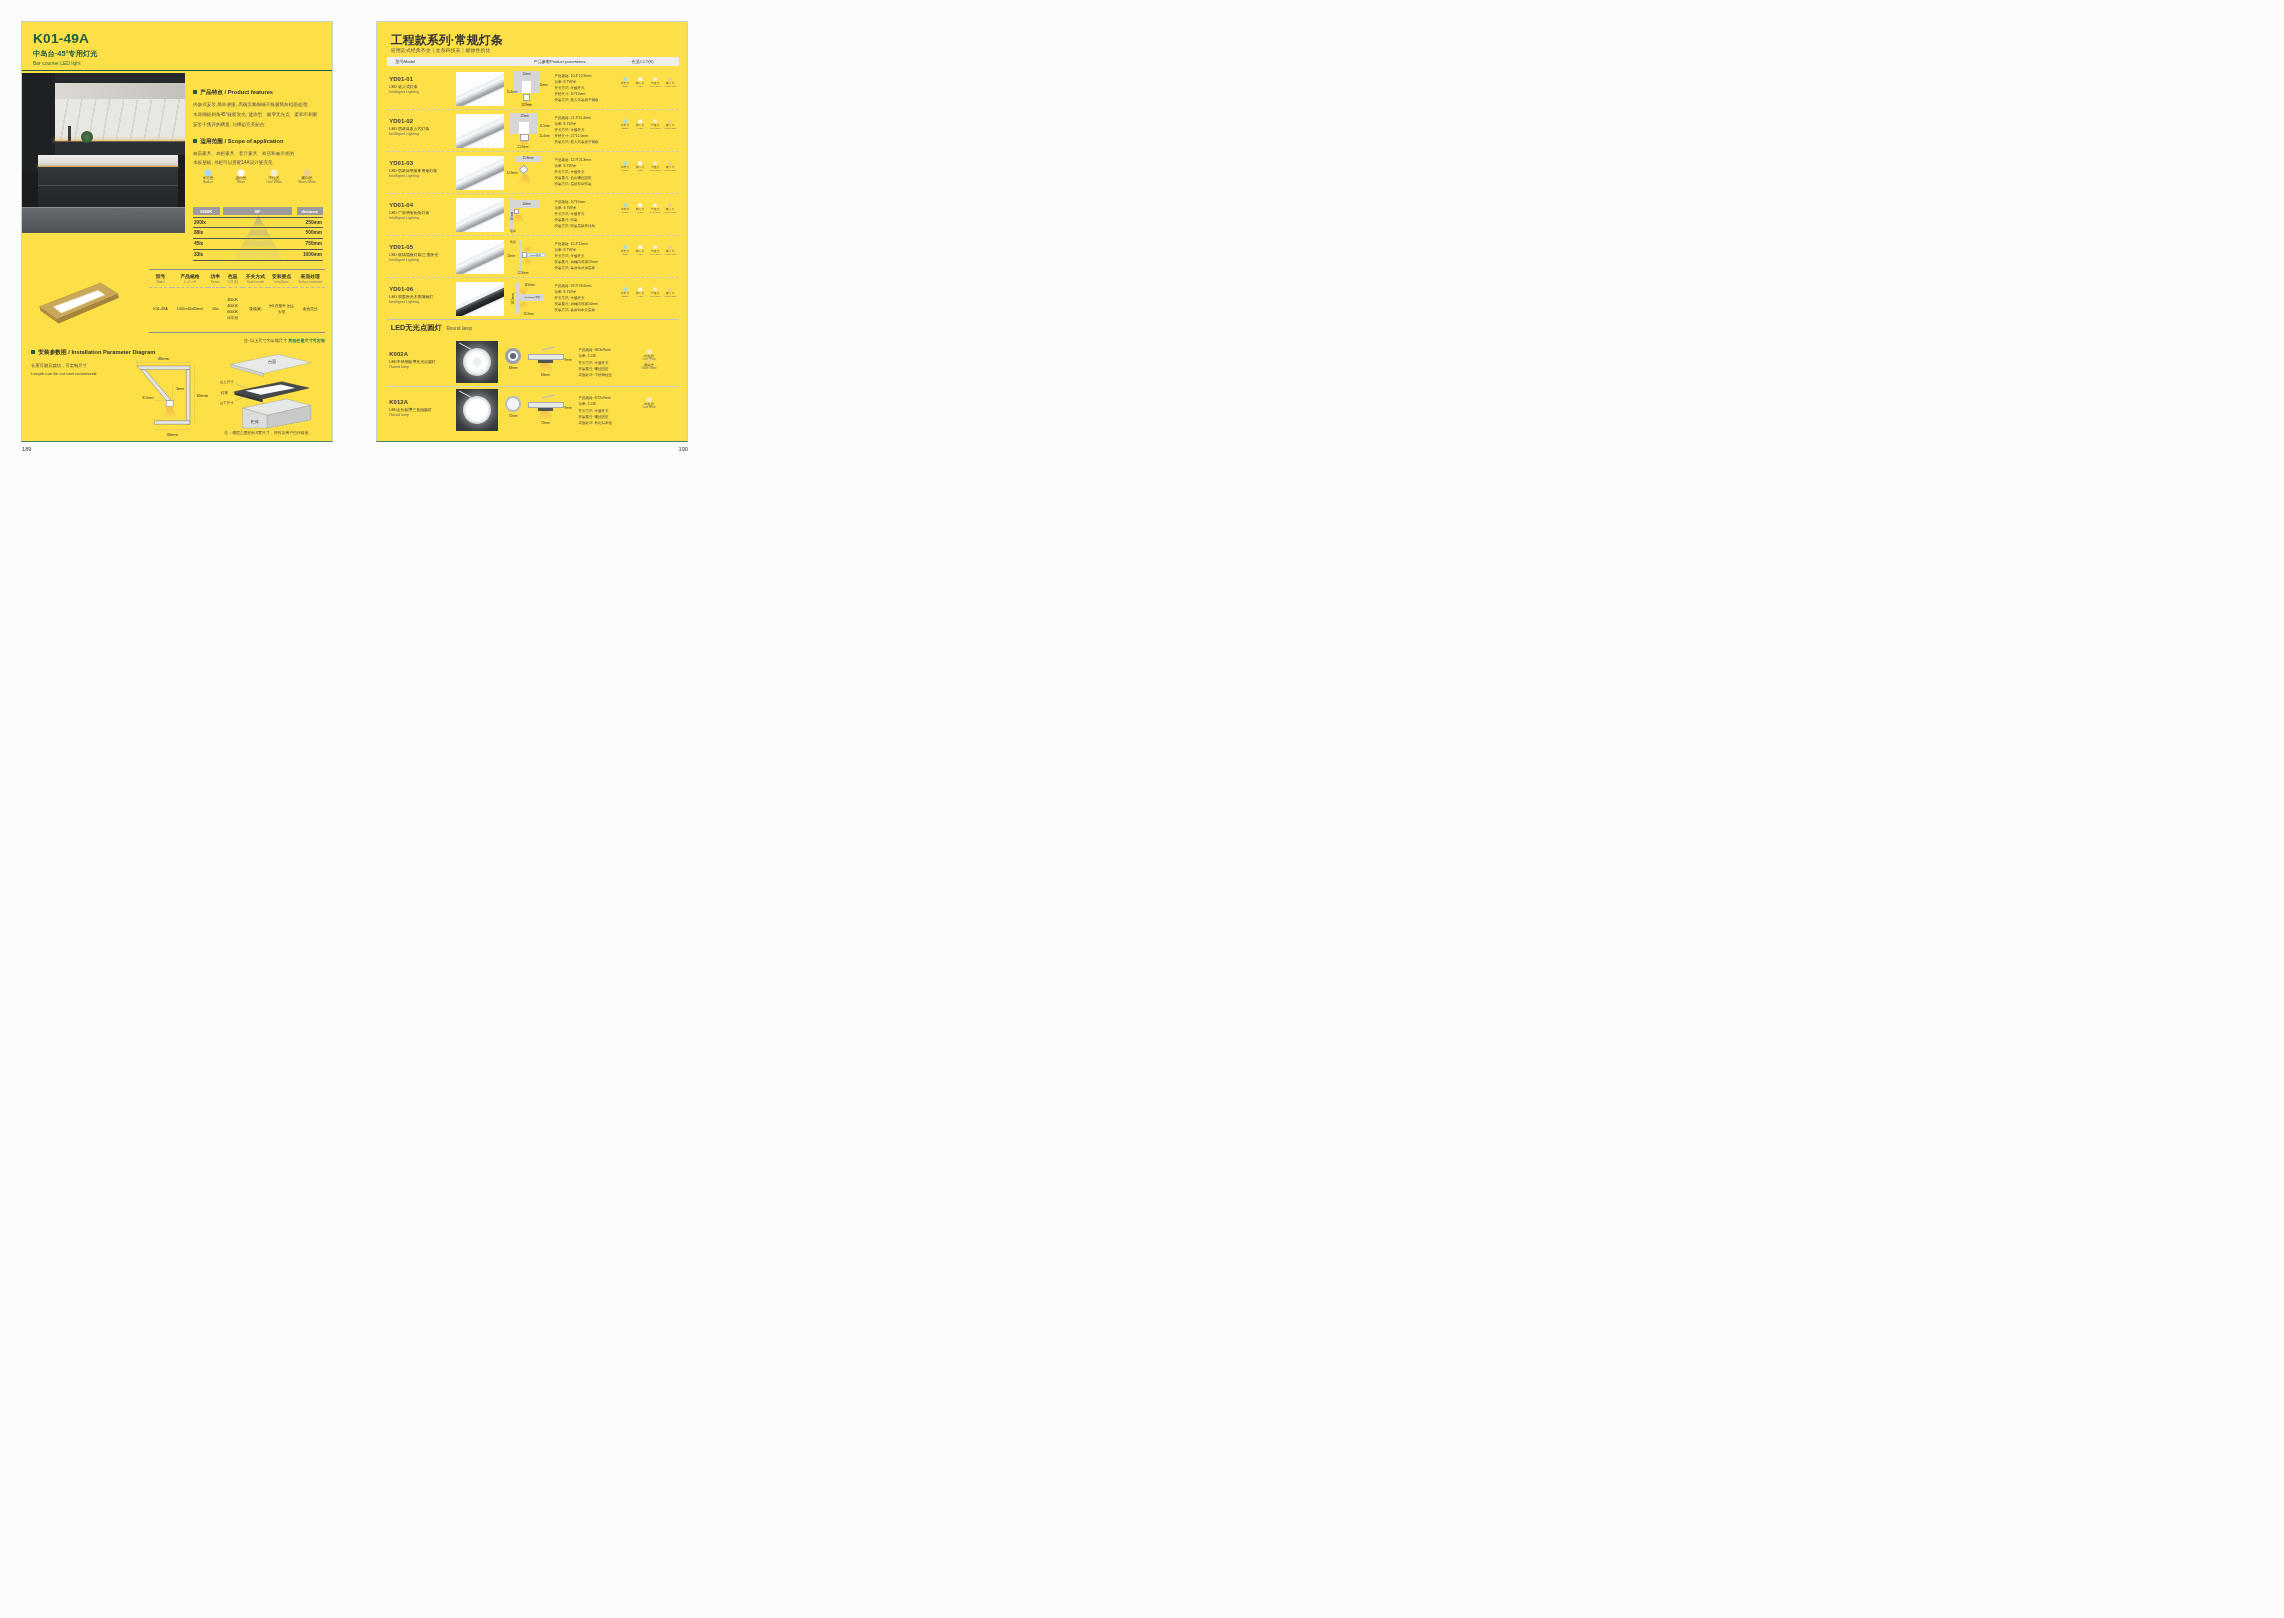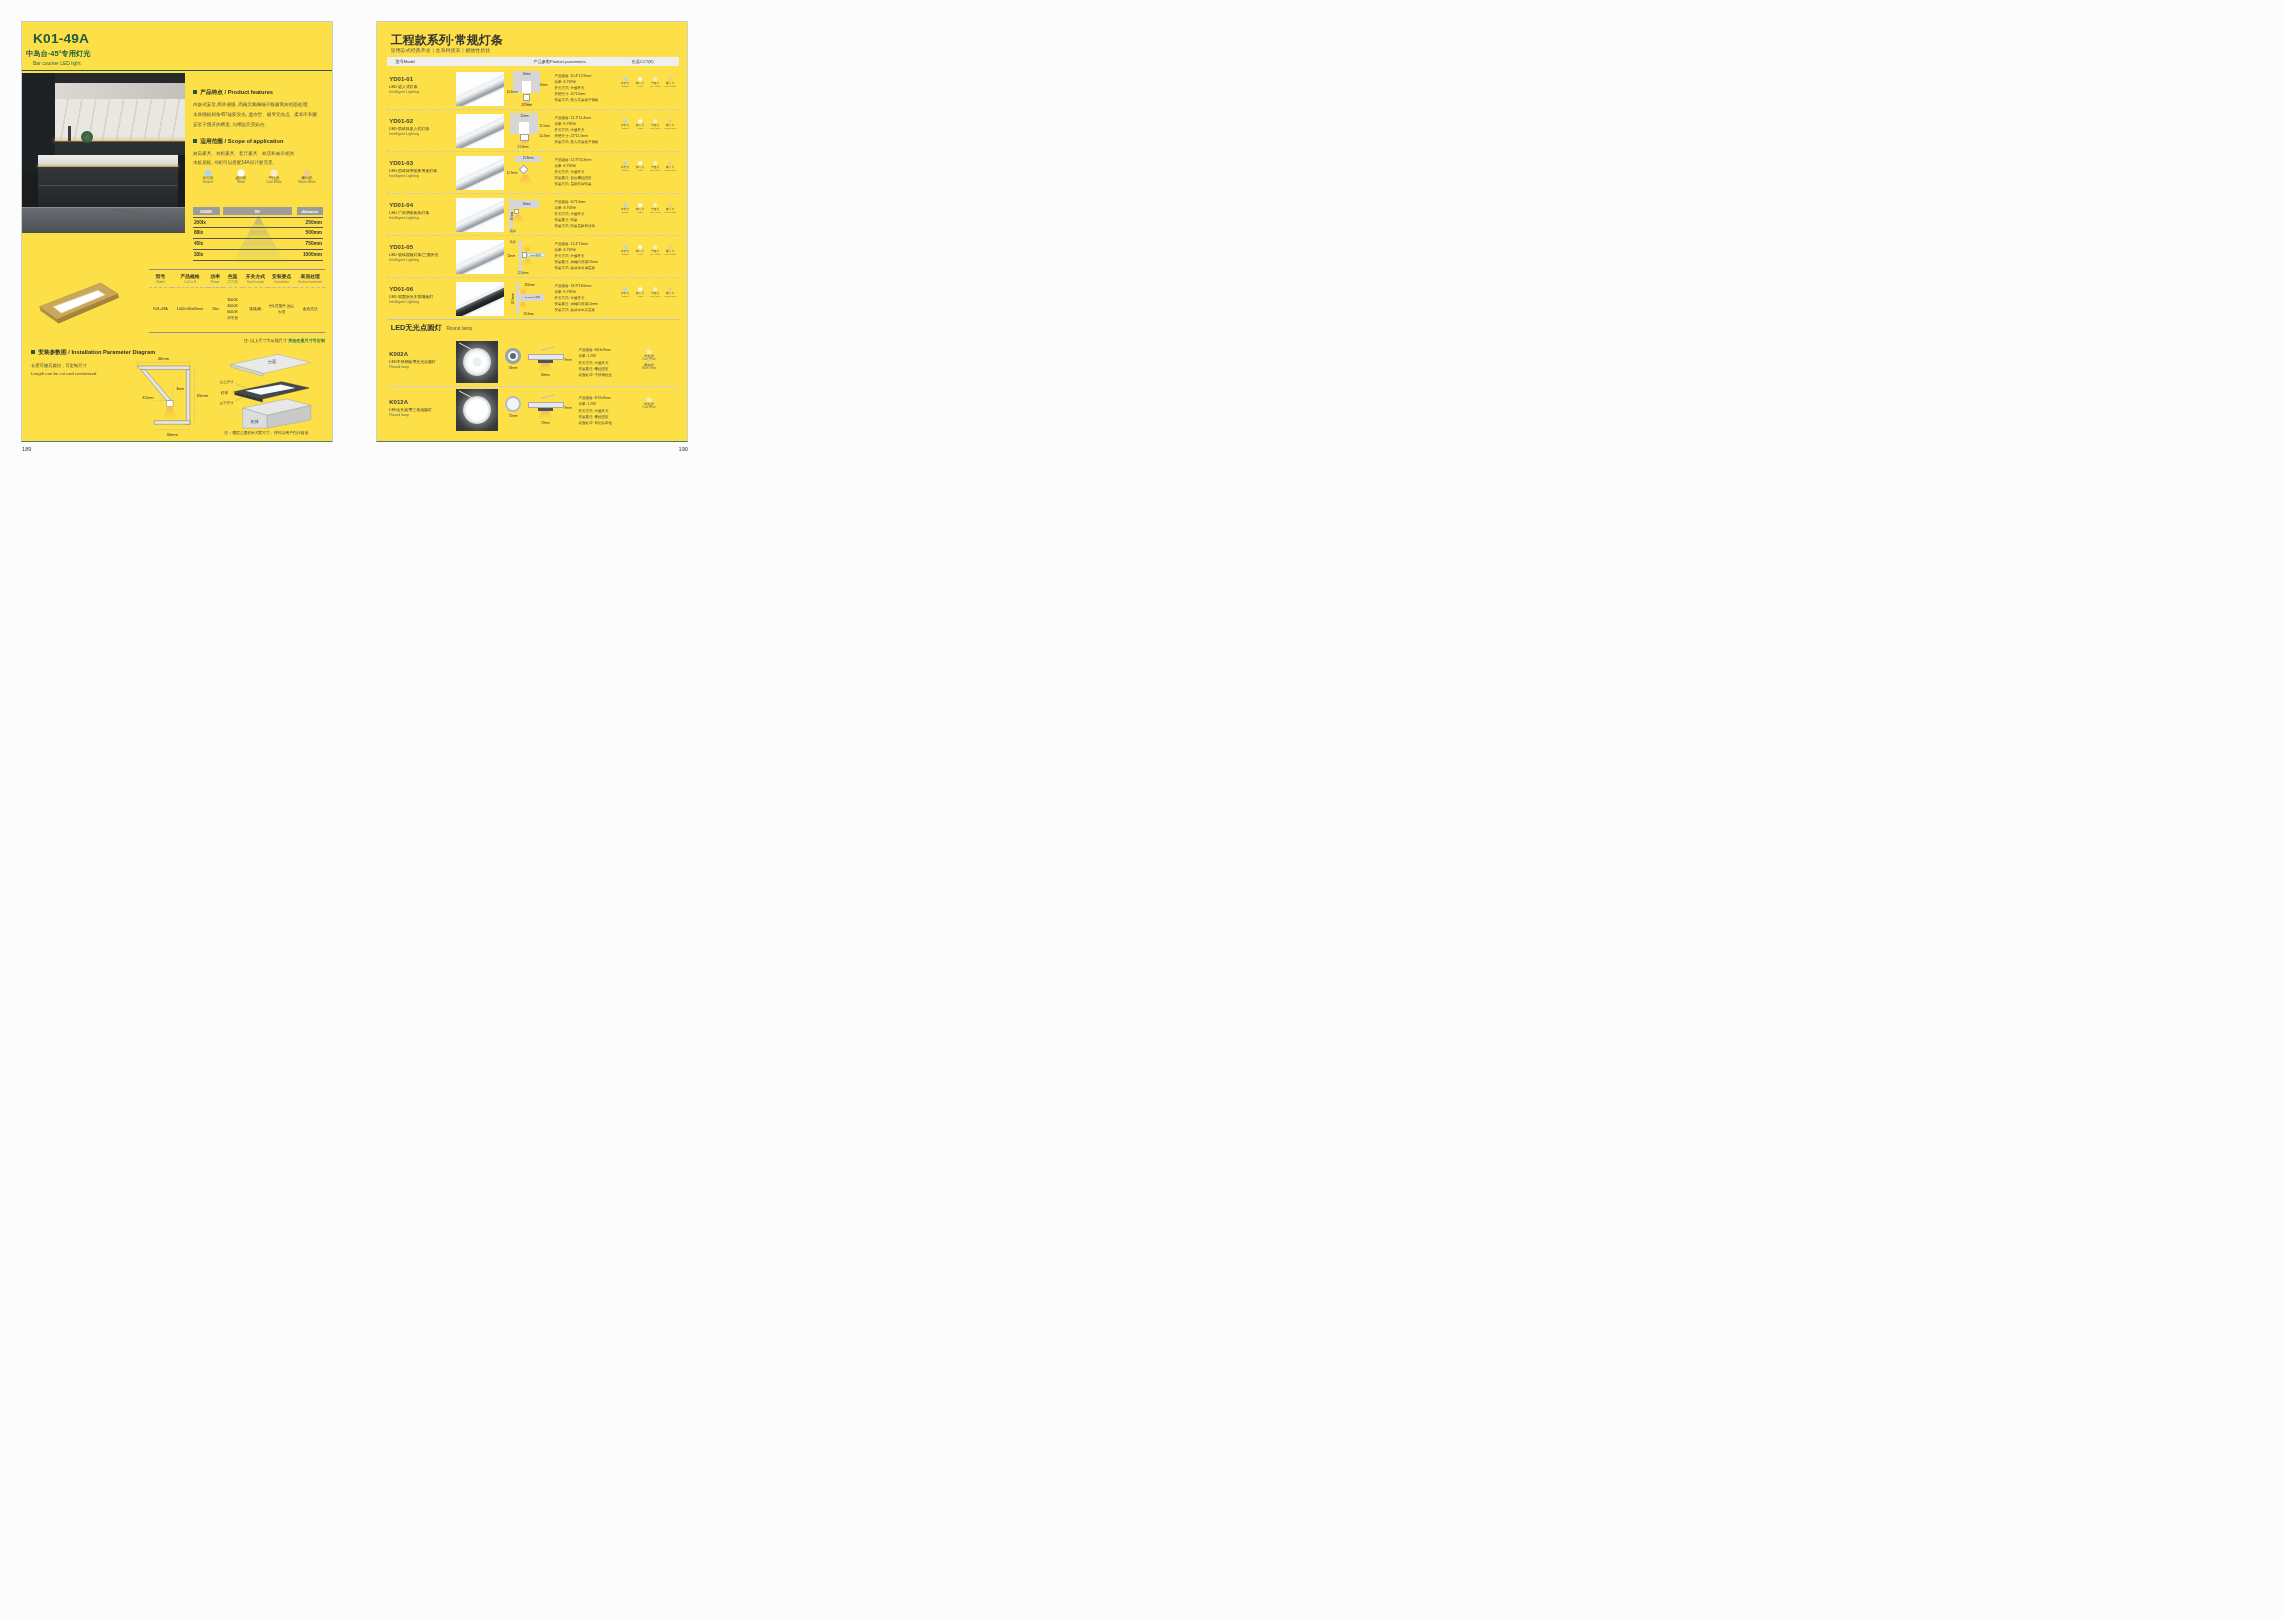--- a/index.html
+++ b/index.html
@@ -6,21 +6,21 @@
   body { font-family:"Liberation Sans","DejaVu Sans",sans-serif; background:#fcfcfc; }
   .canvas { position:relative; width:709px; height:462px; background:#fcfcfc; overflow:hidden; }
   .page { position:absolute; background:#fde047; border:0.5px solid #c6d0c9; border-bottom:0.9px solid #4e8068; }
   .page-left  { left:21px; top:21px; width:312px; height:421px; }
   .page-right { left:376px; top:21px; width:312px; height:421px; }
   .abs { position:absolute; }
   .pagenum { position:absolute; top:446px; font-size:5.7px; color:#3b3b3b; }
 
   
   #lp-model { left:11px; top:9px; font-size:13.7px; font-weight:bold; color:#1d5b45; letter-spacing:0.2px; }
-  #lp-title-cn { left:4px; top:27px; font-size:7.3px; font-weight:bold; color:#1d5b45; }
+  #lp-title-cn { left:11px; top:27px; font-size:7.3px; font-weight:bold; color:#1d5b45; }
   #lp-title-en { left:11px; top:38px; font-size:5px; color:#2a6b50; }
   .green-rule { left:0; top:48px; width:100%; height:0.5px; background:#1d5b45; }
 
   
   #kitchen { left:0; top:51px; width:163px; height:160px; background:#1a1c1e; overflow:hidden; }
   .kp { position:absolute; }
 
   .sec-h { position:absolute; font-size:5.7px; font-weight:bold; color:#2f3030; white-space:nowrap; }
   .sec-h .bullet { display:inline-block; width:4.1px; height:4.1px; background:#1d5b45; margin-right:3.2px; }
   .body-line { position:absolute; font-size:4.6px; color:#4a4a4a; white-space:nowrap; }

